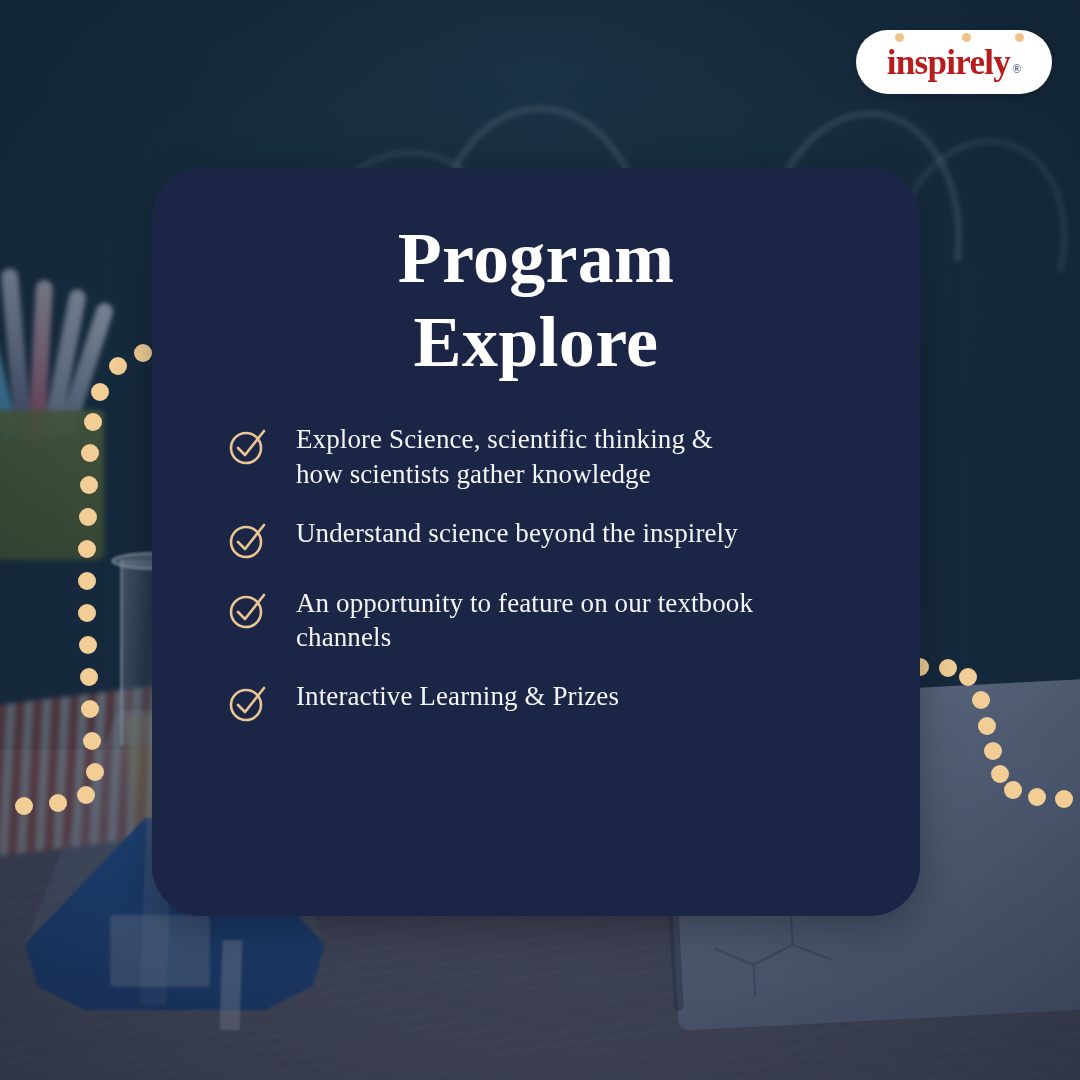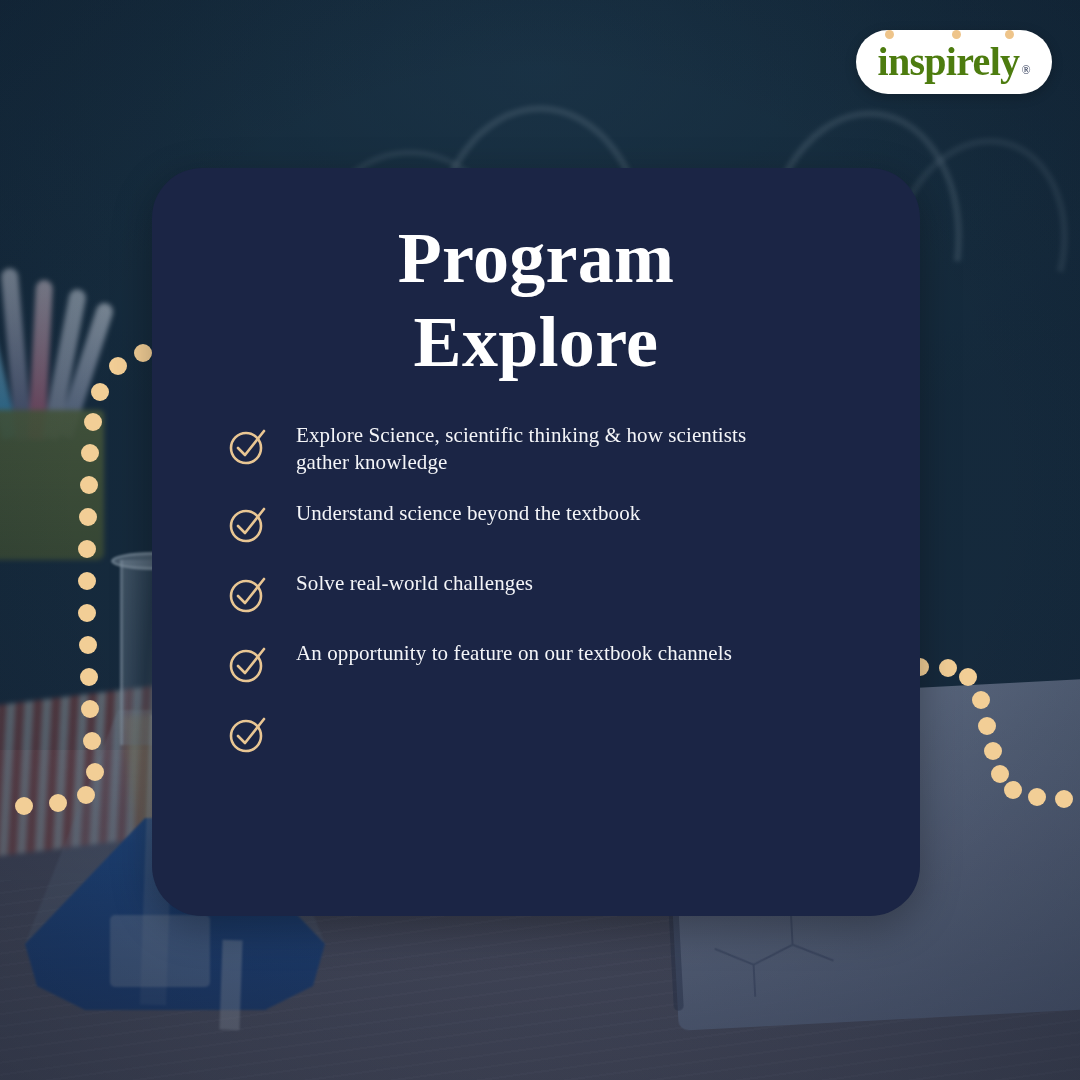--- a/index.html
+++ b/index.html
@@ -126,21 +126,21 @@
   .logo-pill {
     position:absolute; right:28px; top:30px;
     width:196px; height:64px;
     background:#ffffff; border-radius:34px;
     display:flex; align-items:center; justify-content:center;
     box-shadow:0 3px 12px rgba(0,0,0,.22);
   }
   .logo-wrap { position:relative; display:flex; align-items:baseline; }
   .logo-text {
     font-family:"Liberation Serif", serif;
-    font-size:40px; font-weight:700; color:#4d7c0f;
+    font-size:35px; font-weight:700; color:#b91c1c;
     letter-spacing:-0.7px; line-height:1;
   }
   .logo-reg { font-size:12px; color:#1e2a4a; margin-left:2px; position:relative; top:-1px; }
   .logo-dot { position:absolute; width:9px; height:9px; border-radius:50%; background:#eec48a; }
   .logo-dot.d1 { left:8px;   top:-12px; }
   .logo-dot.d2 { left:75px;  top:-12px; }
   .logo-dot.d3 { left:128px; top:-12px; }
 
   
   .card {
@@ -171,21 +171,21 @@
   }
   .outcome-item {
     display:flex;
     align-items:flex-start;
     margin-bottom:24px;
   }
   .check-icon { flex:0 0 auto; width:44px; height:44px; margin-right:26px; margin-top:2px; }
   .outcome-text {
     color:#f4f5f8;
     font-family:"Liberation Serif", serif;
-    font-size:21px;
+    font-size:27px;
     line-height:1.28;
     letter-spacing:0.1px;
     max-width:470px;
   }
 </style>
 </head>
 <body>
 
 <div id="stage">
 
@@ -318,48 +318,40 @@
         <span class="outcome-text">Explore Science, scientific thinking &amp; how scientists gather knowledge</span>
       </li>
 
       <li class="outcome-item">
         <span class="check-icon">
           <svg viewBox="0 0 44 44" width="44" height="44">
             <circle cx="20" cy="24" r="15" fill="none" stroke="#e9c693" stroke-width="2.6"></circle>
             <path d="M12 24 L19 31 L38 7" fill="none" stroke="#e9c693" stroke-width="2.6" stroke-linecap="round" stroke-linejoin="round"></path>
           </svg>
         </span>
-        <span class="outcome-text">Understand science beyond the textbook</span>
+        <span class="outcome-text">Understand science beyond the inspirely</span>
       </li>
 
-      <li class="outcome-item">
-        <span class="check-icon">
-          <svg viewBox="0 0 44 44" width="44" height="44">
-            <circle cx="20" cy="24" r="15" fill="none" stroke="#e9c693" stroke-width="2.6"></circle>
-            <path d="M12 24 L19 31 L38 7" fill="none" stroke="#e9c693" stroke-width="2.6" stroke-linecap="round" stroke-linejoin="round"></path>
-          </svg>
-        </span>
-        <span class="outcome-text">Solve real-world challenges</span>
-      </li>
 
       <li class="outcome-item">
         <span class="check-icon">
           <svg viewBox="0 0 44 44" width="44" height="44">
             <circle cx="20" cy="24" r="15" fill="none" stroke="#e9c693" stroke-width="2.6"></circle>
             <path d="M12 24 L19 31 L38 7" fill="none" stroke="#e9c693" stroke-width="2.6" stroke-linecap="round" stroke-linejoin="round"></path>
           </svg>
         </span>
         <span class="outcome-text">An opportunity to feature on our textbook channels</span>
       </li>
 
       <li class="outcome-item">
         <span class="check-icon">
           <svg viewBox="0 0 44 44" width="44" height="44">
             <circle cx="20" cy="24" r="15" fill="none" stroke="#e9c693" stroke-width="2.6"></circle>
             <path d="M12 24 L19 31 L38 7" fill="none" stroke="#e9c693" stroke-width="2.6" stroke-linecap="round" stroke-linejoin="round"></path>
           </svg>
         </span>
+        <span class="outcome-text">Interactive Learning &amp; Prizes</span>
       </li>
     </ul>
 
   </div>
 
 </div>
 
 </body></html>

